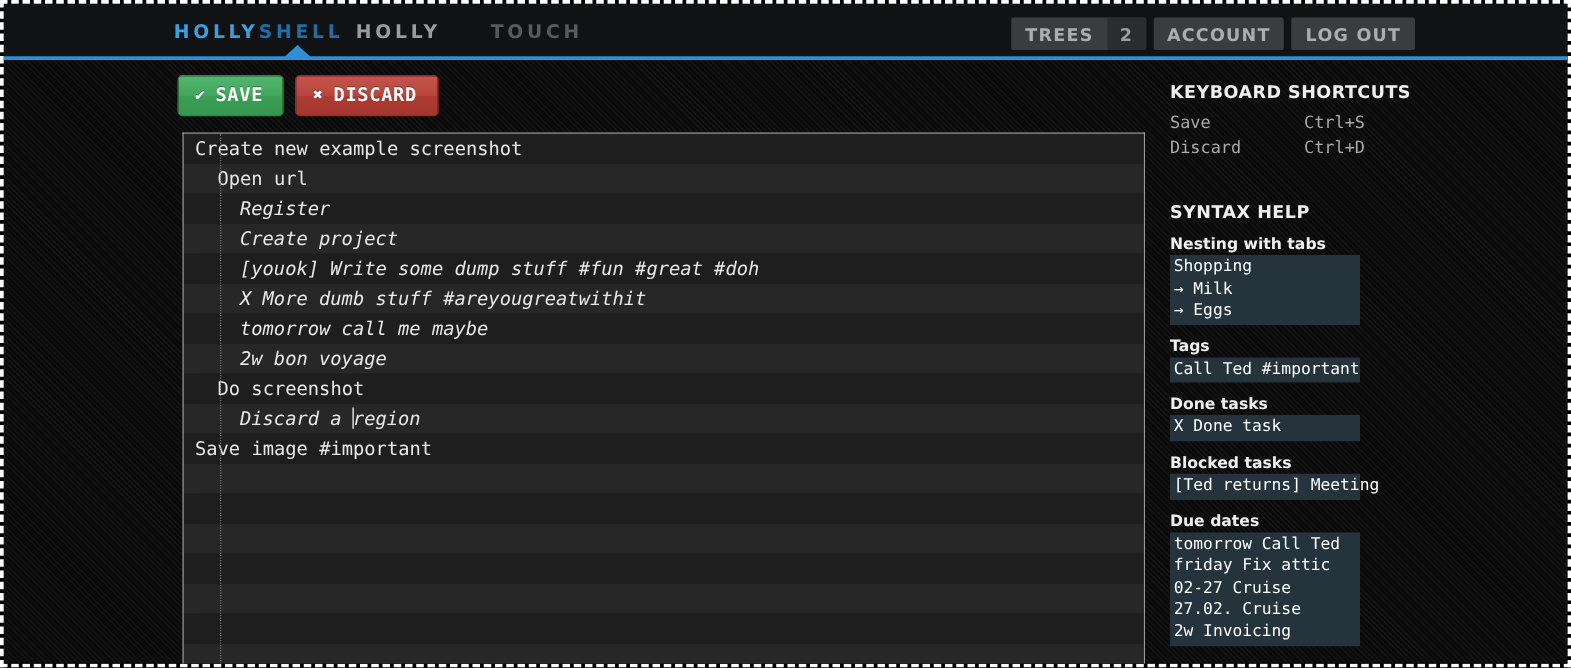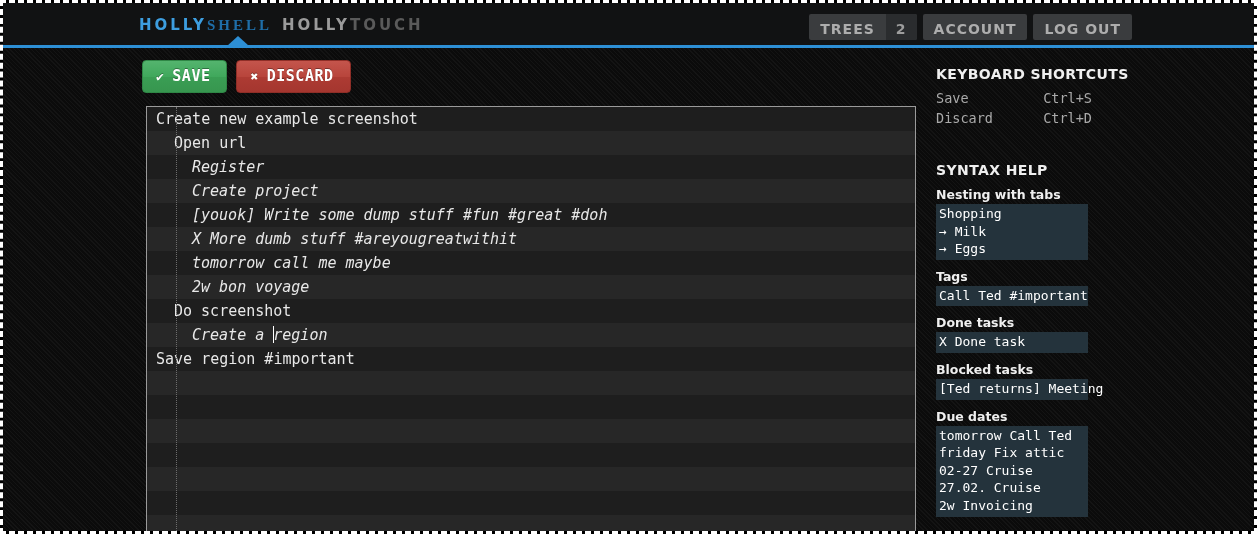--- a/index.html
+++ b/index.html
@@ -40,23 +40,23 @@
     position: absolute;
     left: 136px;
     top: 13px;
     font-family: "DejaVu Sans", sans-serif;
     font-weight: bold;
     font-size: 15px;
     letter-spacing: 3px;
     white-space: nowrap;
   }
   .logo-a { color: #3d9ee0; }
-  .logo-b { color: #1f6ea8; font-family: Liberation Serif, serif; }
+  .logo-b { color: #1f6ea8; }
   .logo-c { color: #9b9b9b; }
-  .logo-d { color: #5a5a5a; }
+  .logo-d { color: #5a5a5a; margin-left: 40px; }
   .logo-gap { display: inline-block; width: 10px; }
 
   #logo-arrow {
     position: absolute;
     left: 224px;
     top: 33px;
     width: 0; height: 0;
     border-left: 11px solid transparent;
     border-right: 11px solid transparent;
     border-bottom: 10px solid #2d8fd5;
@@ -287,22 +287,22 @@
       <div id="lines">
           <div class="ln odd"><span>Create new example screenshot</span></div>
           <div class="ln even ind1"><span>Open url</span></div>
           <div class="ln odd ind2"><span>Register</span></div>
           <div class="ln even ind2"><span>Create project</span></div>
           <div class="ln odd ind2"><span>[youok] Write some dump stuff #fun #great #doh</span></div>
           <div class="ln even ind2"><span>X More dumb stuff #areyougreatwithit</span></div>
           <div class="ln odd ind2"><span>tomorrow call me maybe</span></div>
           <div class="ln even ind2"><span>2w bon voyage</span></div>
           <div class="ln odd ind1"><span>Do screenshot</span></div>
-          <div class="ln even ind2"><span>Create a </span><span class="caret"></span><span>region</span></div>
-          <div class="ln odd"><span>Save region #important</span></div>
+          <div class="ln even ind2"><span>Discard a </span><span class="caret"></span><span>region</span></div>
+          <div class="ln odd"><span>Save image #important</span></div>
           <div class="ln even">&nbsp;</div>
           <div class="ln odd">&nbsp;</div>
           <div class="ln even">&nbsp;</div>
           <div class="ln odd">&nbsp;</div>
           <div class="ln even">&nbsp;</div>
           <div class="ln odd">&nbsp;</div>
           <div class="ln even">&nbsp;</div>
         </div>
     </div>
 

